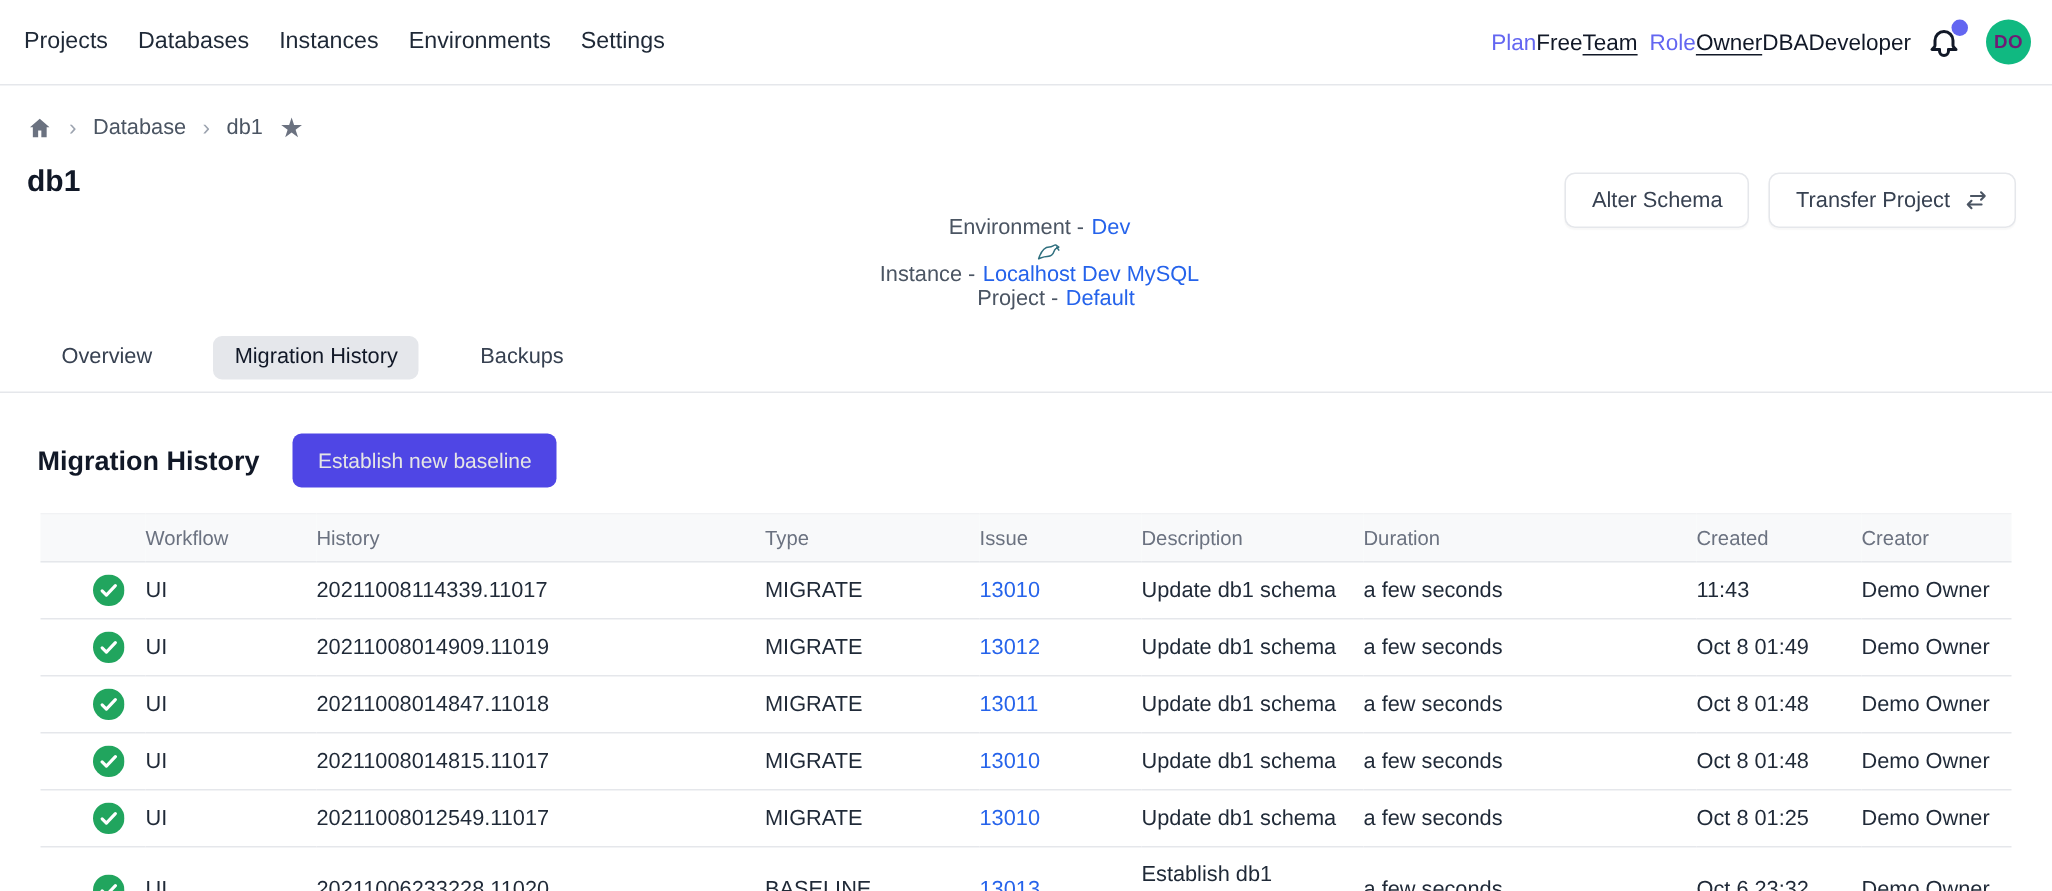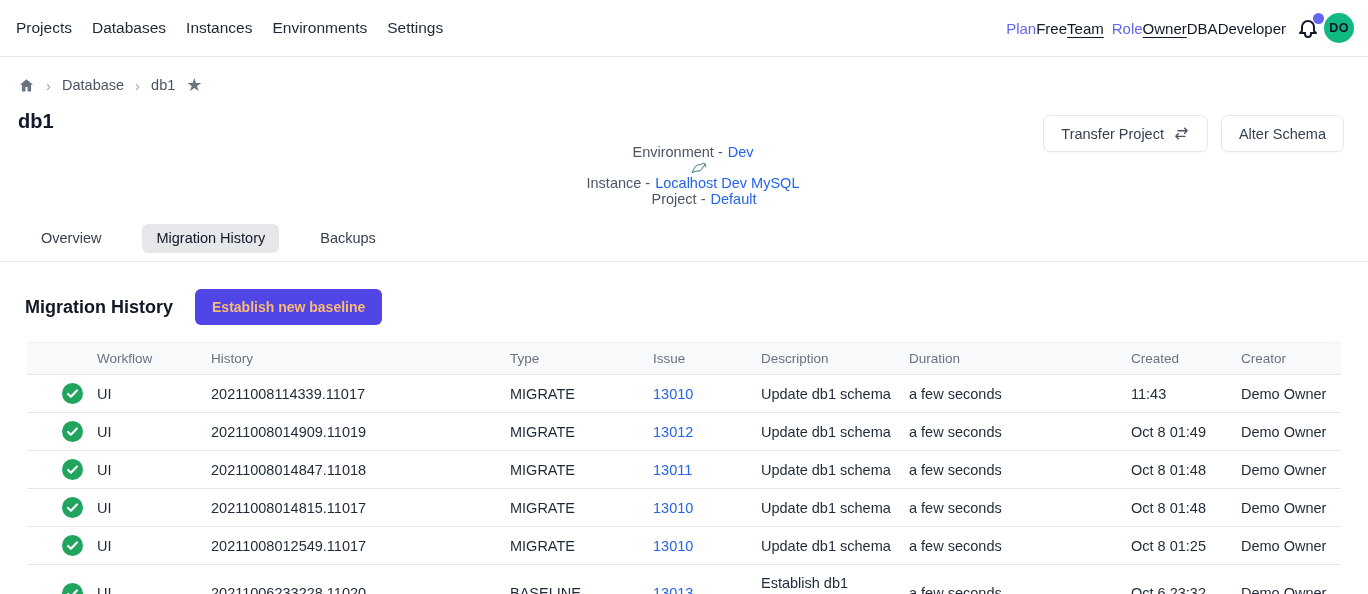--- a/index.html
+++ b/index.html
@@ -27,24 +27,24 @@
   .role-group { margin-left: 8px; }
   .bell-wrap { position: relative; margin-left: 10px; cursor: pointer; display: flex; }
   .bell-wrap svg { width: 24px; height: 24px; color: #111827; }
   .bell-dot {
     position: absolute; top: -3px; right: -4px;
     width: 11px; height: 11px; border-radius: 50%;
     background: #6366f1;
   }
   .avatar {
     width: 30px; height: 30px; border-radius: 50%;
-    background: #10b981; color: #0f172a;
+    background: #10b981; color: #701a75;
     font-size: 12.5px; font-weight: 700;
     display: flex; align-items: center; justify-content: center;
-    margin-left: 4px; cursor: pointer; letter-spacing: .3px;
+    margin-left: 16px; cursor: pointer; letter-spacing: .3px;
   }
 
   
   .breadcrumb {
     display: flex; align-items: center; gap: 11px;
     margin: 16px 0 0 18px; font-size: 14.5px; color: #4b5563; height: 24px;
   }
   .breadcrumb svg { width: 17px; height: 17px; }
   .crumb-sep { color: #9ca3af; font-size: 15px; }
   .crumb-link { color: #4b5563; cursor: pointer; }
@@ -81,22 +81,22 @@
     font-size: 14.5px; color: #374151; cursor: pointer;
     padding: 6px 14px; border-radius: 6px; line-height: 17px;
   }
   .tab.active { background: #e5e7eb; color: #111827; }
 
   
   .section-row { display: flex; align-items: center; gap: 22px; margin: 27px 0 0 25px; }
   .section-title { font-size: 18px; font-weight: 600; color: #111827; }
   .btn-primary {
     height: 36px; padding: 0 17px;
-    background: #4f46e5; color: #fdba74; border: none; border-radius: 6px;
-    font-family: inherit; font-size: 14px; font-weight: 700; cursor: pointer;
+    background: #4f46e5; color: #e5e5e5; border: none; border-radius: 6px;
+    font-family: inherit; font-size: 14px; font-weight: 400; cursor: pointer;
   }
 
   
   .tbl-wrap { margin: 17px 27px 0 27px; }
   table { width: 100%; border-collapse: collapse; table-layout: fixed; }
   thead th {
     background: #f8f9fa;
     color: #6b7280; font-weight: 400; font-size: 13.5px;
     text-align: left; padding: 8px 12px 8px 0;
     border-top: 1px solid #f1f2f4;
@@ -170,28 +170,28 @@
       <span>Instance -</span>
       <span class="link">Localhost Dev MySQL</span>
     </span>
     <span class="meta-group gap-lg">
       <span>Project -</span>
       <span class="link">Default</span>
     </span>
   </div>
   <div class="header-buttons">
     <button class="btn-secondary">
+      <span>Alter Schema</span>
+    </button>
+    <button class="btn-secondary">
       <span>Transfer Project</span>
       <svg viewBox="0 0 24 24" fill="none" stroke="currentColor" stroke-width="2" stroke-linecap="round" stroke-linejoin="round">
         <path d="M7 8h13m0 0-3.5-3.5M20 8l-3.5 3.5"></path>
         <path d="M17 16H4m0 0 3.5-3.5M4 16l3.5 3.5"></path>
       </svg>
-    </button>
-    <button class="btn-secondary">
-      <span>Alter Schema</span>
     </button>
   </div>
 </div>
 
 <div class="tabs">
   <span class="tab">Overview</span>
   <span class="tab active">Migration History</span>
   <span class="tab">Backups</span>
 </div>
 

